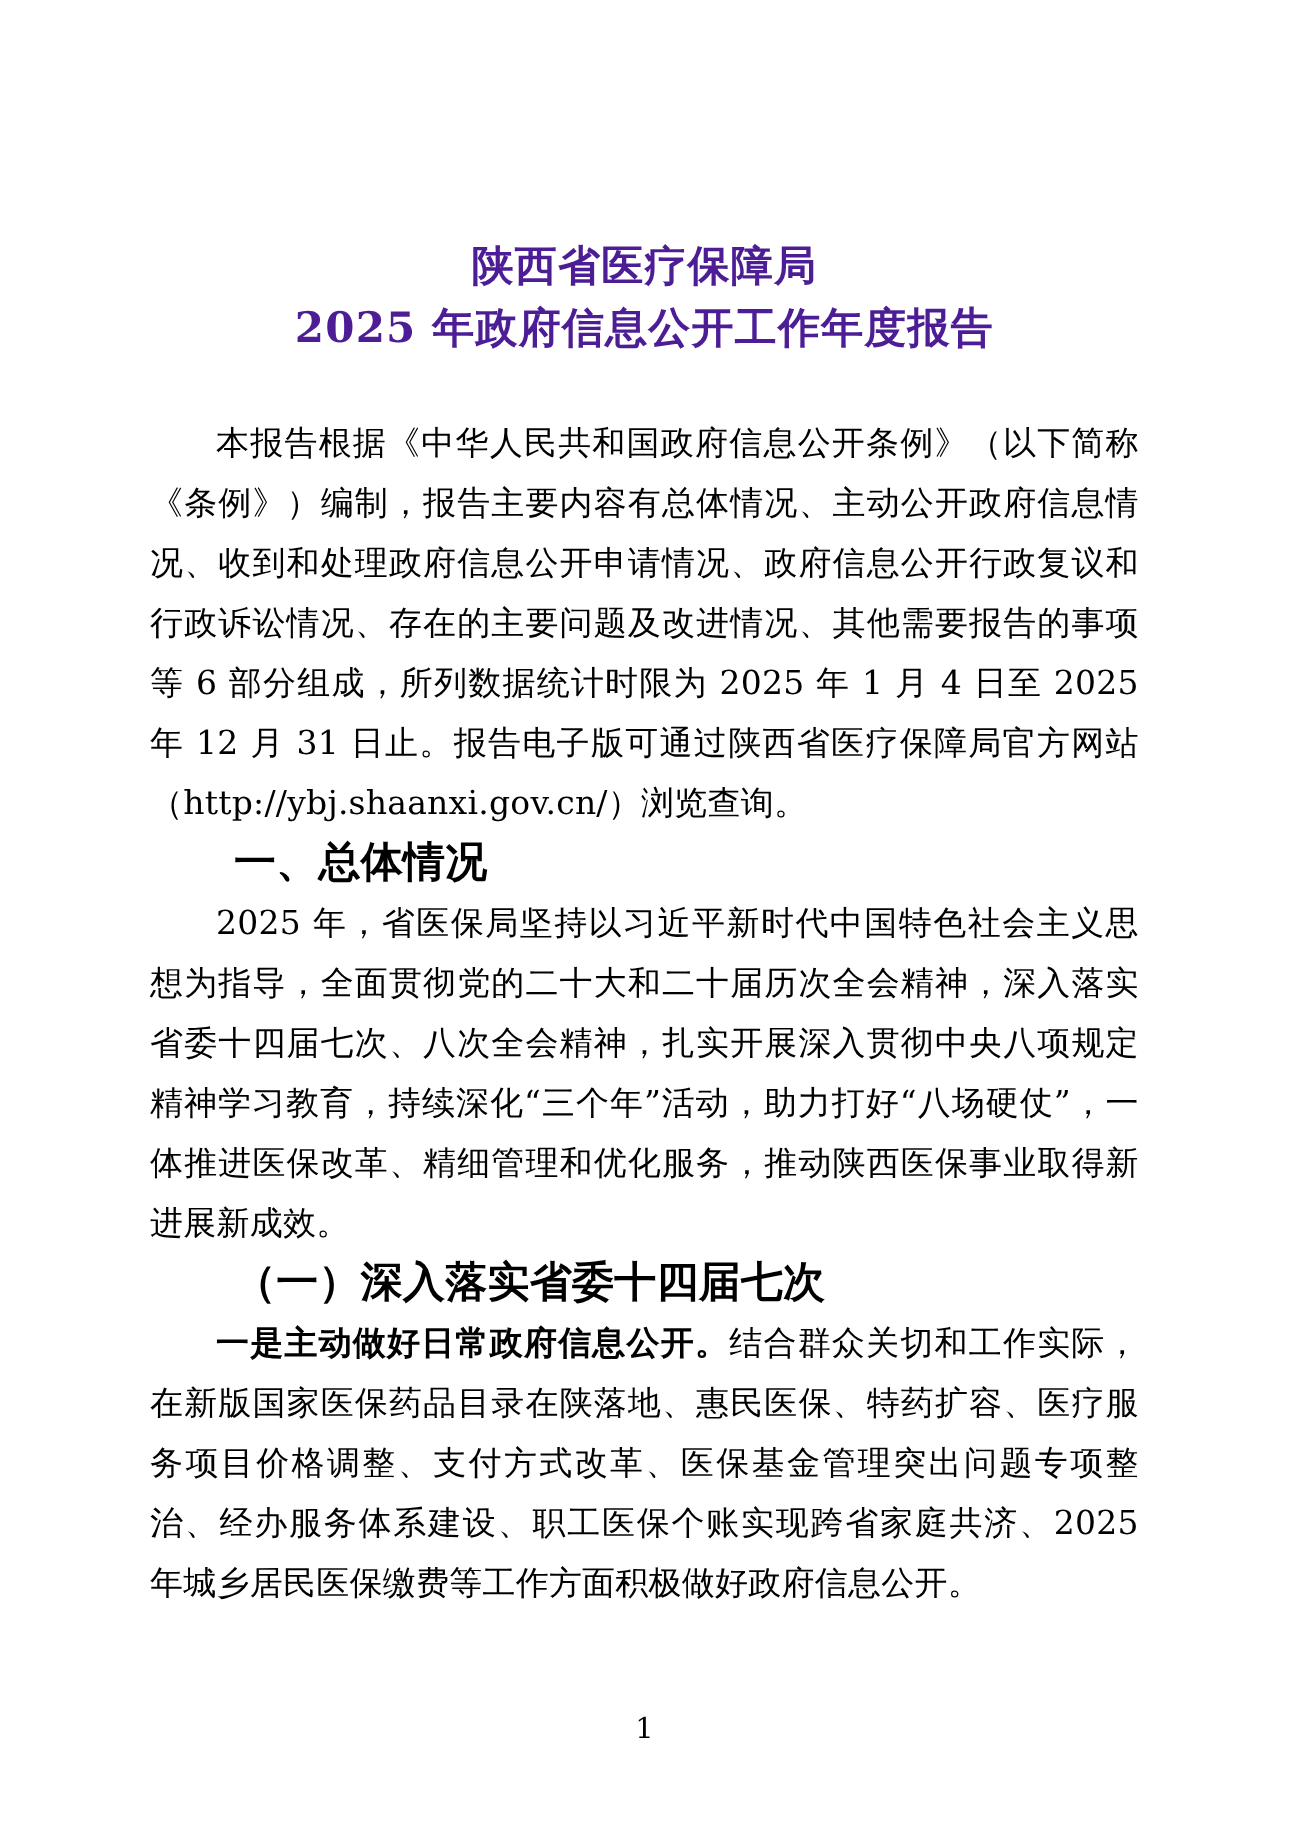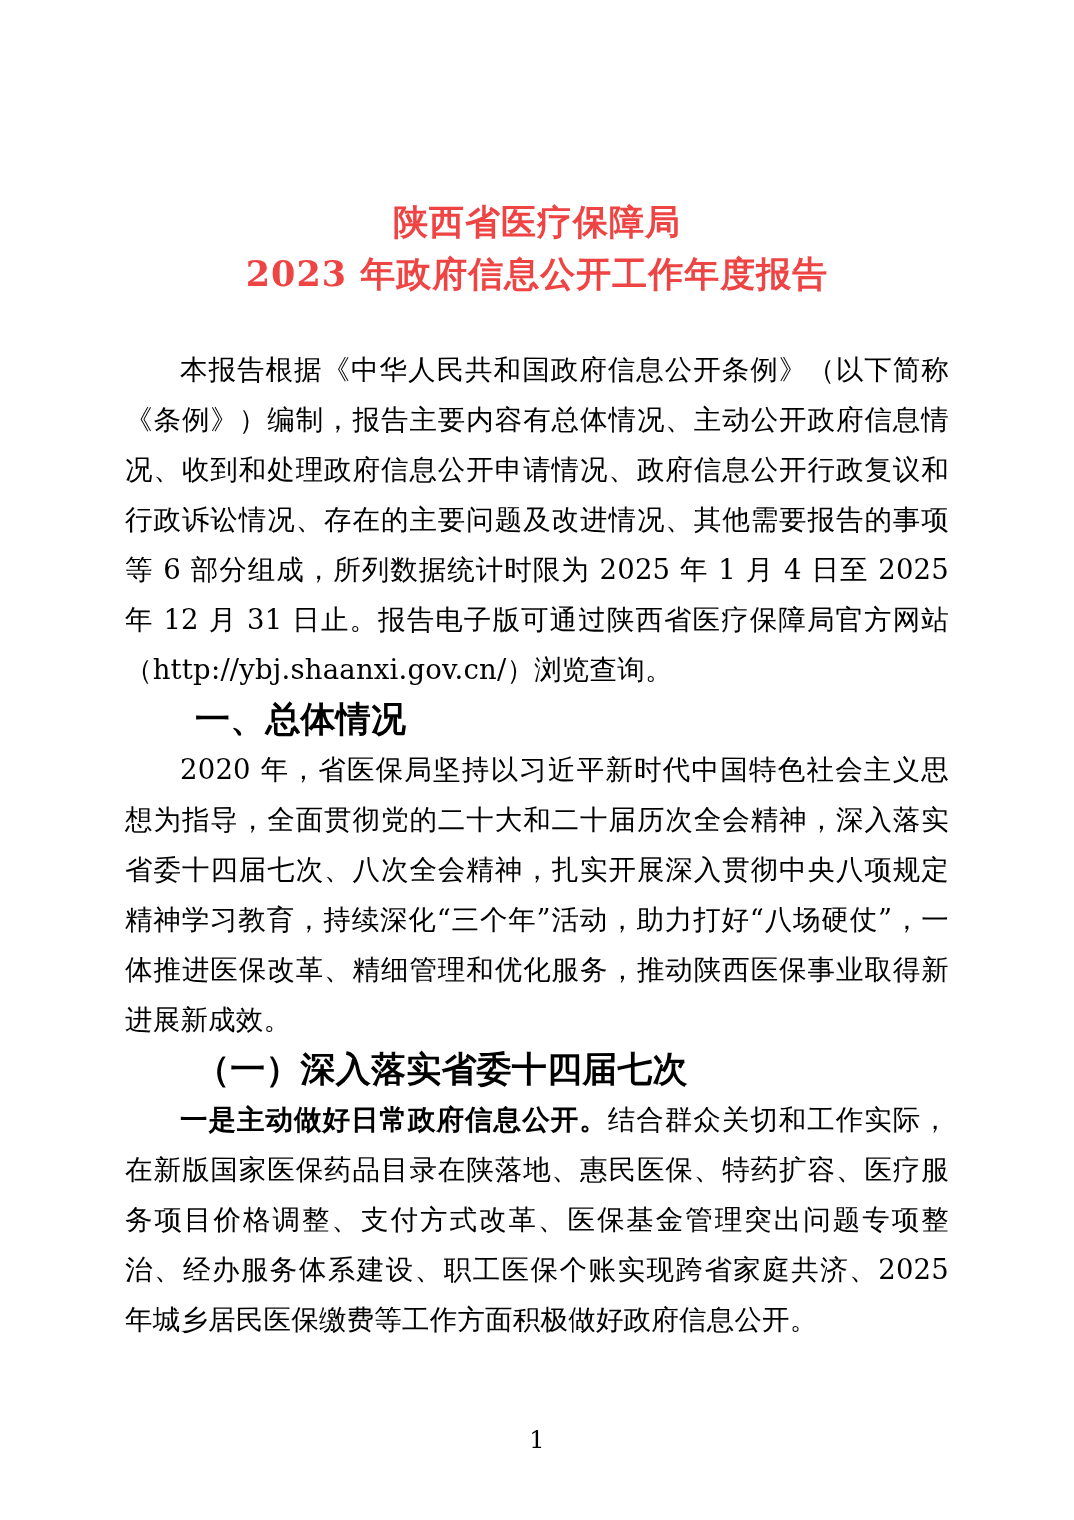--- a/index.html
+++ b/index.html
@@ -25,21 +25,21 @@
   .title-block {
     padding-top: 196px;
     text-align: center;
   }
   .title-line {
     font-family: "DejaVu Serif", "Liberation Serif", serif;
     font-weight: bold;
     font-size: 35px;
     line-height: 52px;
     letter-spacing: 1px;
-    color: #ef4444;
+    color: #4c1d95;
   }
   .body-block {
     margin-top: 44px;
   }
   p.para {
     margin: 0;
     font-size: 27.5px;
     line-height: 50px;
     text-align: justify;
     text-justify: inter-ideograph;
@@ -69,30 +69,30 @@
     color: #000;
   }
 </style>
 </head>
 <body>
 
 <div class="page">
 
   <div class="title-block">
     <div class="title-line">陕西省医疗保障局</div>
-    <div class="title-line">2023 年政府信息公开工作年度报告</div>
+    <div class="title-line">2025 年政府信息公开工作年度报告</div>
   </div>
 
   <div class="body-block">
 
     <p class="para">本报告根据《中华人民共和国政府信息公开条例》（以下简称《条例》）编制，报告主要内容有总体情况、主动公开政府信息情况、收到和处理政府信息公开申请情况、政府信息公开行政复议和行政诉讼情况、存在的主要问题及改进情况、其他需要报告的事项等 6 部分组成，所列数据统计时限为 2025 年 1 月 4 日至 2025 年 12 月 31 日止。报告电子版可通过陕西省医疗保障局官方网站（http://ybj.shaanxi.gov.cn/）浏览查询。</p>
 
     <p class="heading">一、总体情况</p>
 
-    <p class="para">2020 年，省医保局坚持以习近平新时代中国特色社会主义思想为指导，全面贯彻党的二十大和二十届历次全会精神，深入落实省委十四届七次、八次全会精神，扎实开展深入贯彻中央八项规定精神学习教育，持续深化“三个年”活动，助力打好“八场硬仗”，一体推进医保改革、精细管理和优化服务，推动陕西医保事业取得新进展新成效。</p>
+    <p class="para">2025 年，省医保局坚持以习近平新时代中国特色社会主义思想为指导，全面贯彻党的二十大和二十届历次全会精神，深入落实省委十四届七次、八次全会精神，扎实开展深入贯彻中央八项规定精神学习教育，持续深化“三个年”活动，助力打好“八场硬仗”，一体推进医保改革、精细管理和优化服务，推动陕西医保事业取得新进展新成效。</p>
 
     <p class="heading">（一）深入落实省委十四届七次</p>
 
     <p class="para"><span class="lead-bold">一是主动做好日常政府信息公开。</span><span>结合群众关切和工作实际，在新版国家医保药品目录在陕落地、惠民医保、特药扩容、医疗服务项目价格调整、支付方式改革、医保基金管理突出问题专项整治、经办服务体系建设、职工医保个账实现跨省家庭共济、2025 年城乡居民医保缴费等工作方面积极做好政府信息公开。</span></p>
 
   </div>
 
   <div class="page-number">1</div>
 
 </div>

